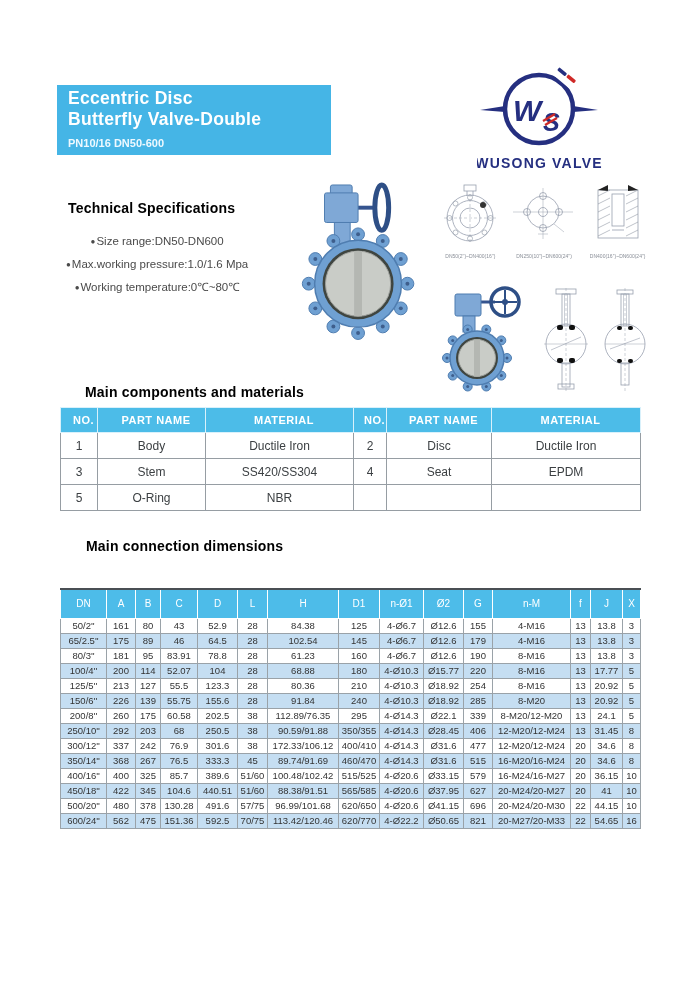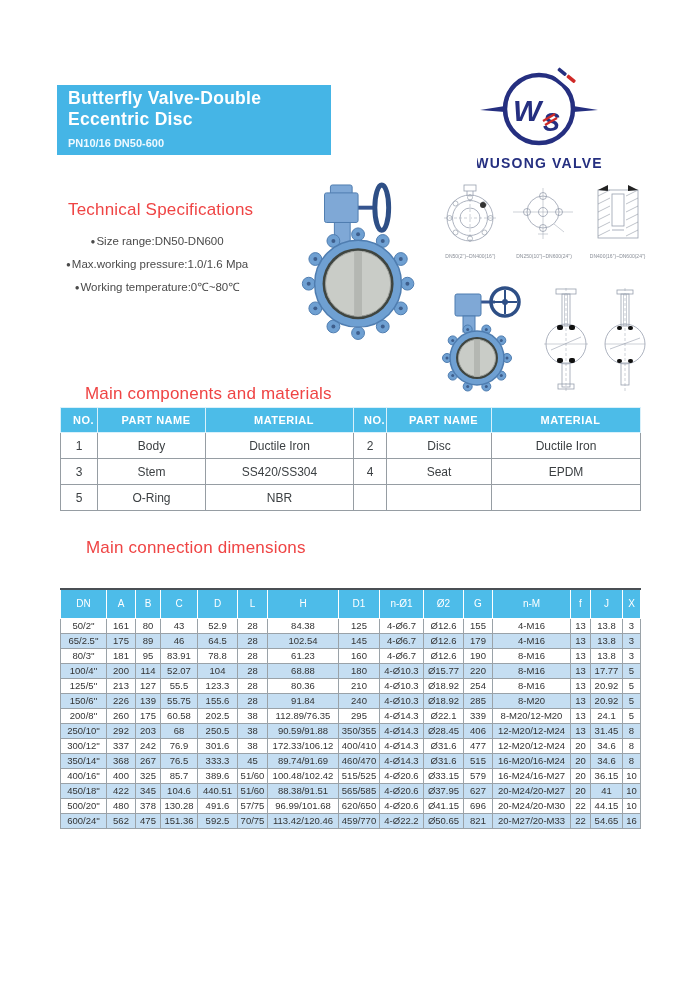--- a/index.html
+++ b/index.html
@@ -10,21 +10,21 @@
   .banner { position:absolute; left:57px; top:85px; width:274px; height:70px; background:#45B5E6; }
   .banner-title { position:absolute; left:11px; top:3px; color:#ffffff; font-size:17.5px; font-weight:bold; line-height:21px; letter-spacing:0.3px; }
   .banner-sub { position:absolute; left:11px; bottom:6px; color:#eef9ff; font-size:11px; font-weight:bold; }
   .banner-sub .dn { }
 
   
   .logo { position:absolute; left:477px; top:62px; width:132px; height:114px; }
   .logo svg { width:100%; height:100%; display:block; }
 
   
-  .section-heading { position:absolute; color:#ef4444; font-size:17px; font-weight:normal; letter-spacing:0.2px; }
+  .section-heading { position:absolute; color:#000000; font-size:14px; font-weight:bold; letter-spacing:0.2px; }
   #ts-heading   { left:68px; top:200px; }
   #comp-heading { left:85px; top:344px;margin-top:40px; }
   #dim-heading  { left:86px; top:538px;text-align:center; }
 
   
   .bullets { position:absolute; left:66px; top:234px; font-size:11.5px; color:#4a4a4a;text-align:center; }
   .bullet { height:23px; line-height:14px; white-space:nowrap; }
   .bullet .dot { font-size:8px; vertical-align:1px; margin-right:1px; }
 
   
@@ -49,22 +49,22 @@
   .dim-table td { height:14px; line-height:14px; border:1px solid #9aa2a8; font-size:9.5px; color:#333333; text-align:center; white-space:nowrap; background:#ffffff; overflow:hidden; }
   .dim-table tbody tr:nth-child(even) td { background:#C5DEF2; }
 </style>
 </head>
 <body>
 
 <div class="page">
 
   <div class="banner">
     <div class="banner-title">
+      <div>Eccentric Disc</div>
       <div>Butterfly Valve-Double</div>
-      <div>Eccentric Disc</div>
     </div>
     <div class="banner-sub">
       <span>PN10/16</span>
       <span class="dn">DN50-600</span>
     </div>
   </div>
 
   <div class="logo">
     <svg viewBox="0 0 132 112">
 
@@ -585,21 +585,21 @@
           <td>10</td>
         </tr>
         <tr>
           <td>600/24''</td>
           <td>562</td>
           <td>475</td>
           <td>151.36</td>
           <td>592.5</td>
           <td>70/75</td>
           <td>113.42/120.46</td>
-          <td>459/770</td>
+          <td>620/770</td>
           <td>4-Ø22.2</td>
           <td>Ø50.65</td>
           <td>821</td>
           <td>20-M27/20-M33</td>
           <td>22</td>
           <td>54.65</td>
           <td>16</td>
         </tr>
       </tbody>
     </table>

